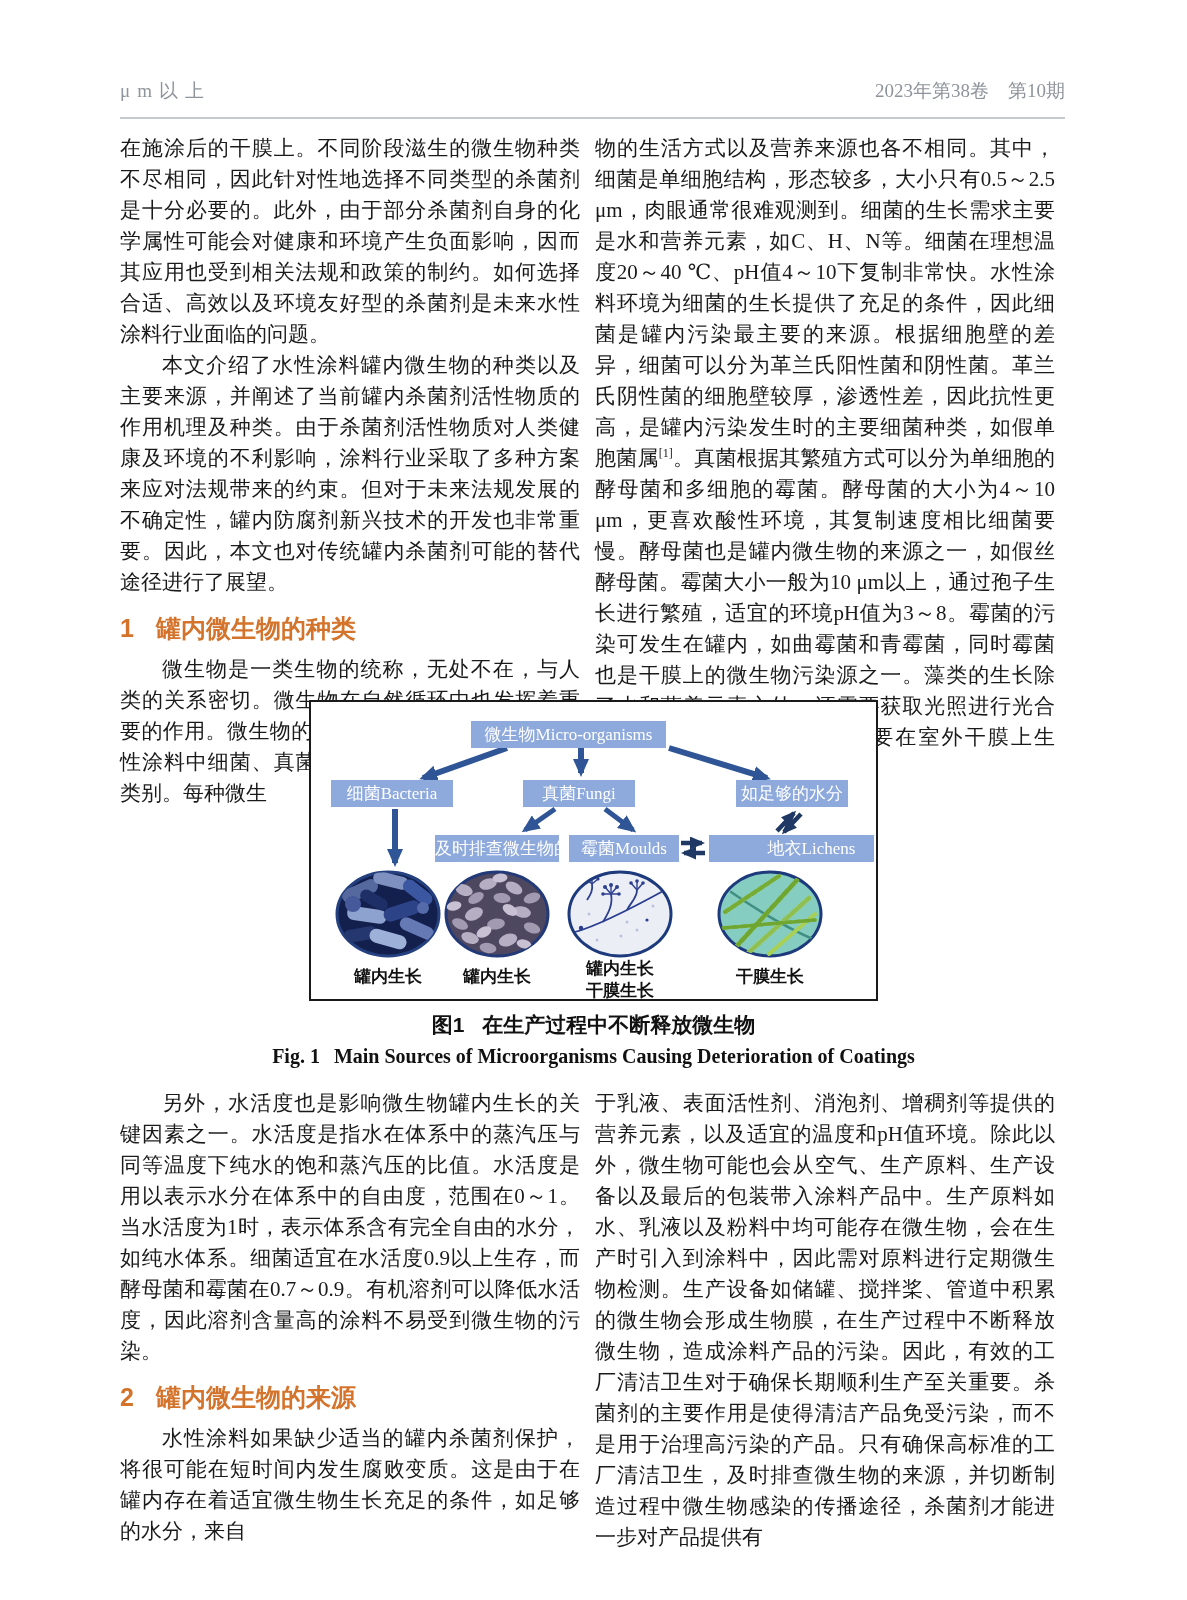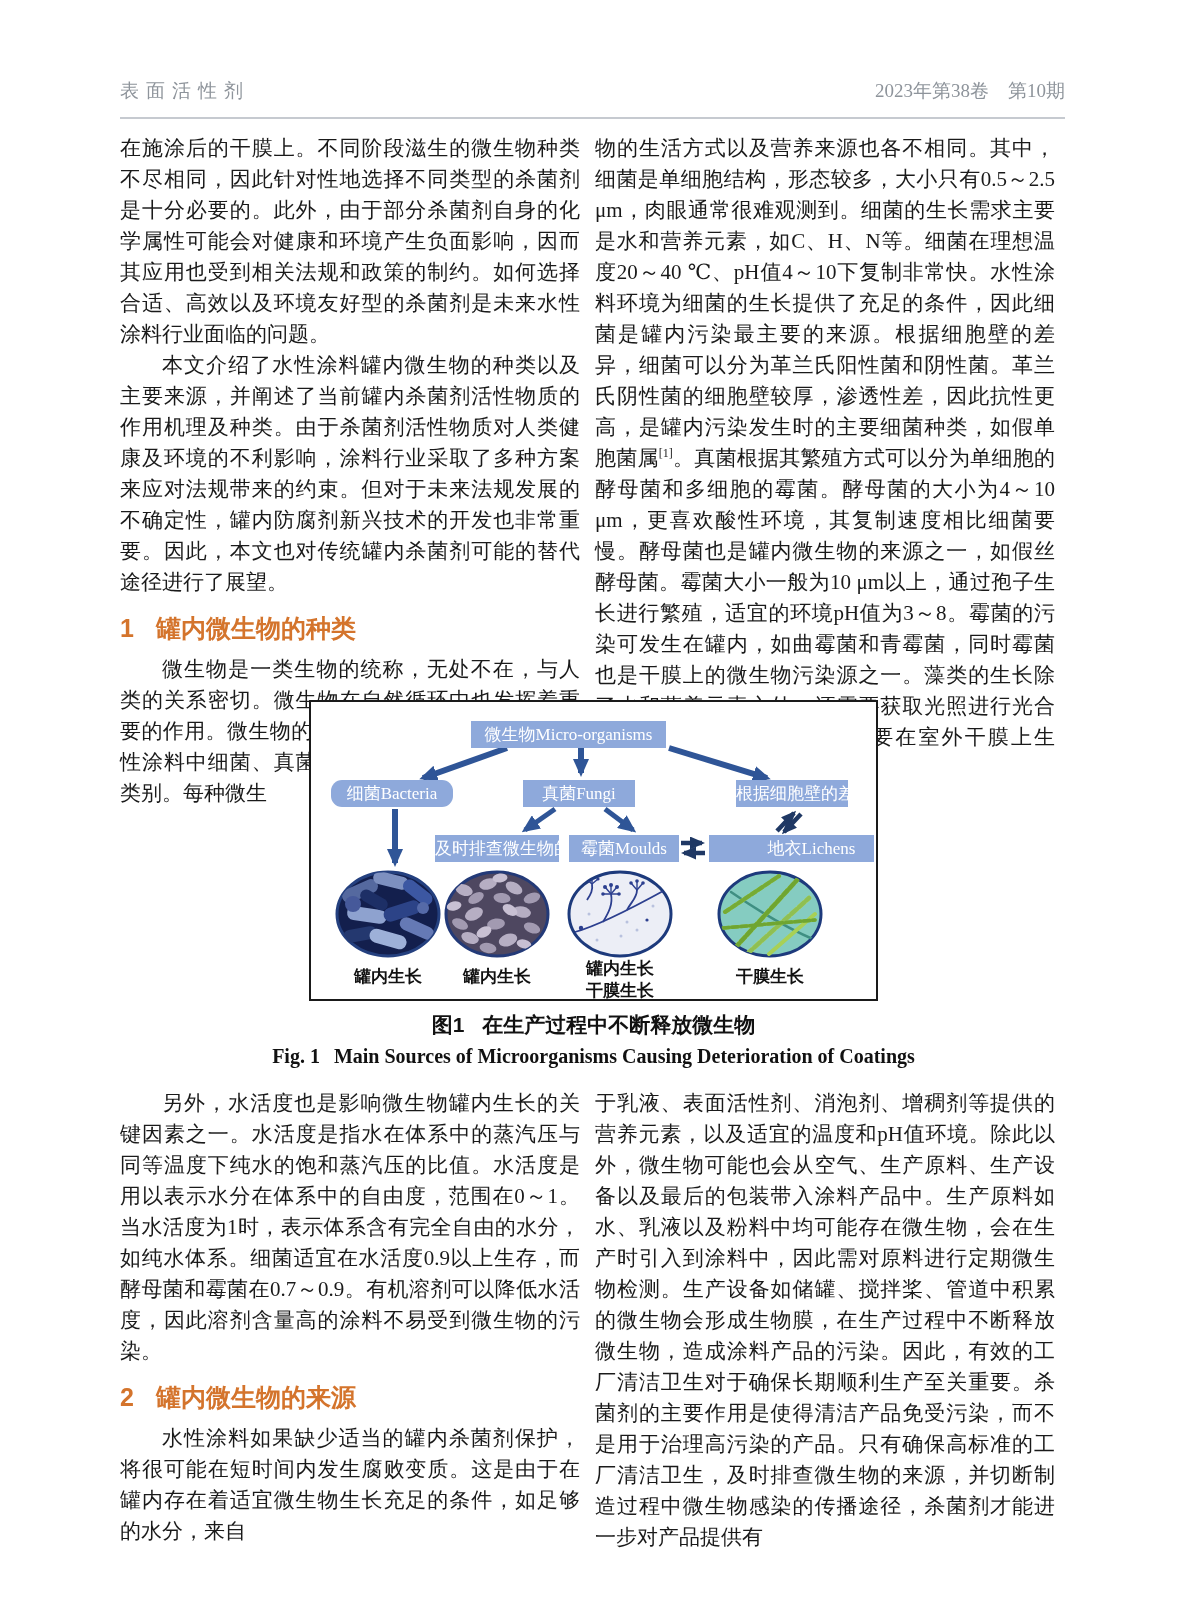--- a/index.html
+++ b/index.html
@@ -48,21 +48,21 @@
   .footer-col .fzh{font-family:"Liberation Sans","DejaVu Sans",sans-serif;
                    font-weight:bold;font-size:22px;color:#436182;line-height:26px;}
   .footer-col .fen{font-size:13px;color:#93a5b5;line-height:18px;}
 </style>
 </head>
 <body>
 
 <div class="page">
 
   <div class="header">
-    <span class="journal-name">表面活性剂</span>
+    <span class="journal-name">μm以上</span>
     <span class="issue-info">2023年第38卷　第10期</span>
   </div>
 
   <div class="cols top">
     <div class="col">
       <p>在施涂后的干膜上。不同阶段滋生的微生物种类不尽相同，因此针对性地选择不同类型的杀菌剂是十分必要的。此外，由于部分杀菌剂自身的化学属性可能会对健康和环境产生负面影响，因而其应用也受到相关法规和政策的制约。如何选择合适、高效以及环境友好型的杀菌剂是未来水性涂料行业面临的问题。</p>
       <p class="indent">本文介绍了水性涂料罐内微生物的种类以及主要来源，并阐述了当前罐内杀菌剂活性物质的作用机理及种类。由于杀菌剂活性物质对人类健康及环境的不利影响，涂料行业采取了多种方案来应对法规带来的约束。但对于未来法规发展的不确定性，罐内防腐剂新兴技术的开发也非常重要。因此，本文也对传统罐内杀菌剂可能的替代途径进行了展望。</p>
       <div class="sec-head">
         <span class="sec-num">1</span><span>罐内微生物的种类</span>
       </div>
@@ -91,23 +91,23 @@
         <line x1="84" y1="107" x2="84" y2="161" stroke="#2F5597" stroke-width="6" marker-end="url(#mB)"></line>
         <line x1="244" y1="107" x2="214" y2="128" stroke="#2F5597" stroke-width="5" marker-end="url(#mB)"></line>
         <line x1="294" y1="107" x2="322" y2="128" stroke="#2F5597" stroke-width="5" marker-end="url(#mB)"></line>
         <line x1="370" y1="141" x2="391" y2="141" stroke="#1F3864" stroke-width="4.5" marker-end="url(#mN)"></line>
         <line x1="394" y1="151" x2="373" y2="151" stroke="#1F3864" stroke-width="4.5" marker-end="url(#mN)"></line>
         <line x1="466" y1="129" x2="483" y2="111" stroke="#1F3864" stroke-width="4.5" marker-end="url(#mN)"></line>
         <line x1="490" y1="112" x2="473" y2="130" stroke="#1F3864" stroke-width="4.5" marker-end="url(#mN)"></line>
       </svg>
 
       <div class="dbox" style="left:160px;top:19px;width:195px;">微生物Micro-organisms</div>
-      <div class="dbox" style="left:20px;top:78px;width:122px;border-radius:11px;">细菌Bacteria</div>
+      <div class="dbox" style="left:20px;top:78px;width:122px;">细菌Bacteria</div>
       <div class="dbox" style="left:212px;top:78px;width:112px;">真菌Fungi</div>
-      <div class="dbox" style="left:425px;top:78px;width:112px;">根据细胞壁的差异</div>
+      <div class="dbox" style="left:425px;top:78px;width:112px;">如足够的水分</div>
       <div class="dbox" style="left:124px;top:133px;width:124px;">及时排查微生物的来源</div>
       <div class="dbox" style="left:258px;top:133px;width:110px;">霉菌Moulds</div>
       <div class="dbox" style="left:398px;top:133px;width:125px;padding-left:40px;">地衣Lichens</div>
 
       <div class="oval" style="left:24px;">
         <svg width="106" height="88" viewBox="0 0 106 88" xmlns="http://www.w3.org/2000/svg">
           <defs>
               <clipPath id="cb">
                 <ellipse cx="53" cy="44" rx="51" ry="42"></ellipse>
               </clipPath>

